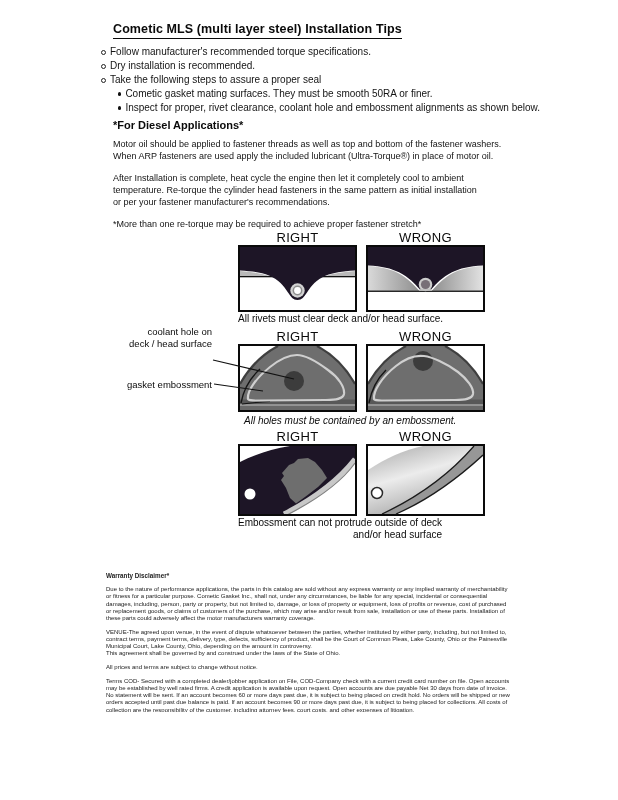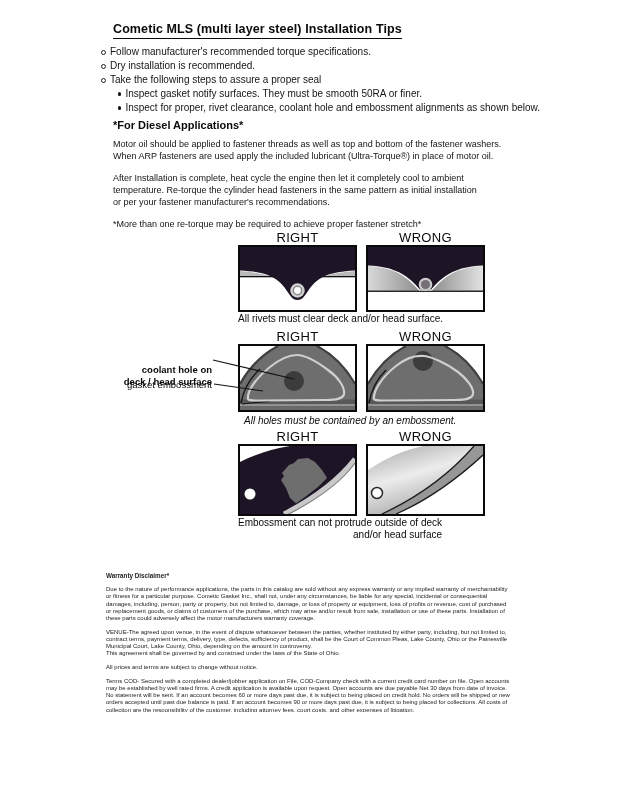--- a/index.html
+++ b/index.html
@@ -50,21 +50,21 @@
     <div class="bline">
         <span class="oc"></span>
         <span>Dry installation is recommended.</span>
       </div>
     <div class="bline">
         <span class="oc"></span>
         <span>Take the following steps to assure a proper seal</span>
       </div>
     <div class="bline sub">
         <span class="fc"></span>
-        <span>Inspect gasket notify surfaces.  They must be smooth 50RA or finer.</span>
+        <span>Cometic gasket mating surfaces.  They must be smooth 50RA or finer.</span>
       </div>
     <div class="bline sub">
         <span class="fc"></span>
         <span>Inspect for proper, rivet clearance, coolant hole and embossment alignments as shown below.</span>
       </div>
   </div>
 
   <div class="diesel">
     <h2>*For Diesel Applications*</h2>
     <p>Motor oil should be applied to fastener threads as well as top and bottom of the fastener washers.
@@ -116,21 +116,21 @@
         <rect x="51" y="42.3" width="13" height="1.6" fill="#bdbdbd"></rect>
       </g>
     </svg>
   </div>
 
   <div class="dcap" style="left:238px;top:313px;">All rivets must clear deck and/or head surface.</div>
 
   <div class="dhead" style="left:238px;top:329px;">RIGHT</div>
   <div class="dhead" style="left:366px;top:329px;">WRONG</div>
 
-  <div class="dlabel" style="top:364px;font-weight:bold;">
+  <div class="dlabel" style="top:326px;">
     <div>coolant hole on</div>
     <div>deck / head surface</div>
   </div>
   <div class="dlabel" style="top:379px;">gasket embossment</div>
 
   <div class="dbox" style="left:238px;top:344px;">
     <svg width="115" height="64" viewBox="0 0 115 64">
       <rect x="0" y="0" width="115" height="64" fill="#6e6e6e"></rect>
       <rect x="0" y="53.5" width="115" height="5" fill="#585858"></rect>
       <rect x="0" y="58.5" width="115" height="1.2" fill="#c0c0c0"></rect>

